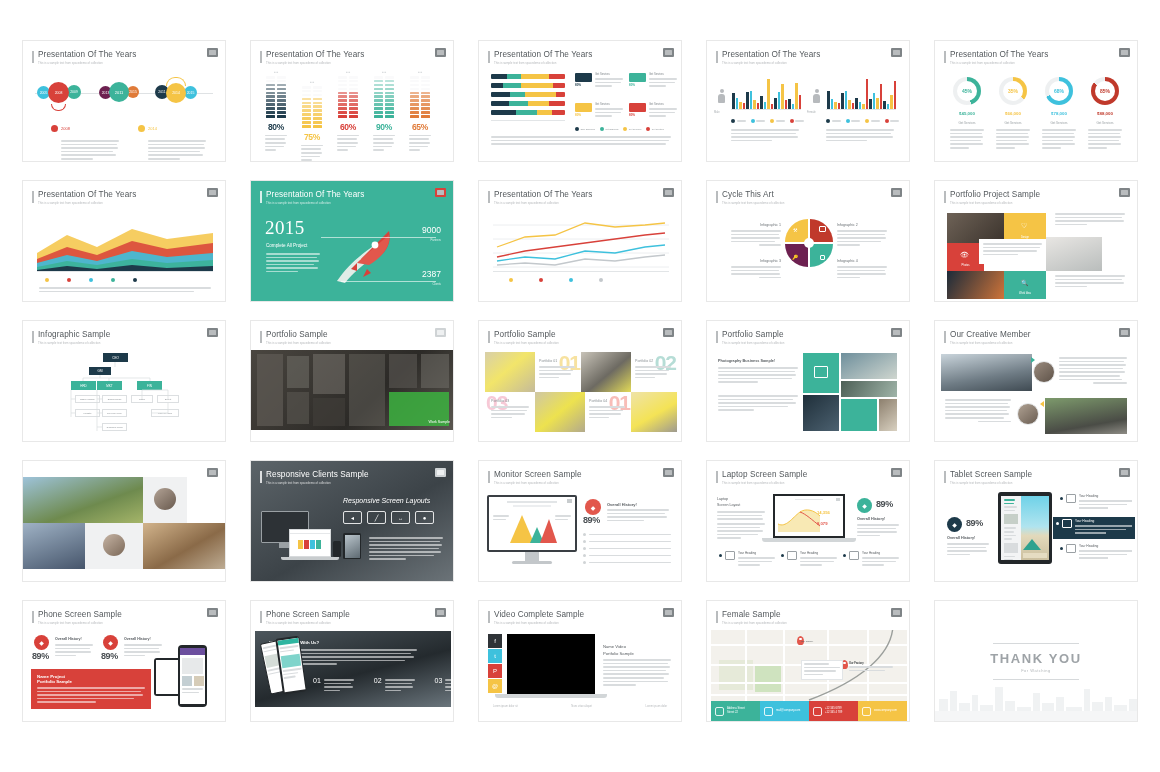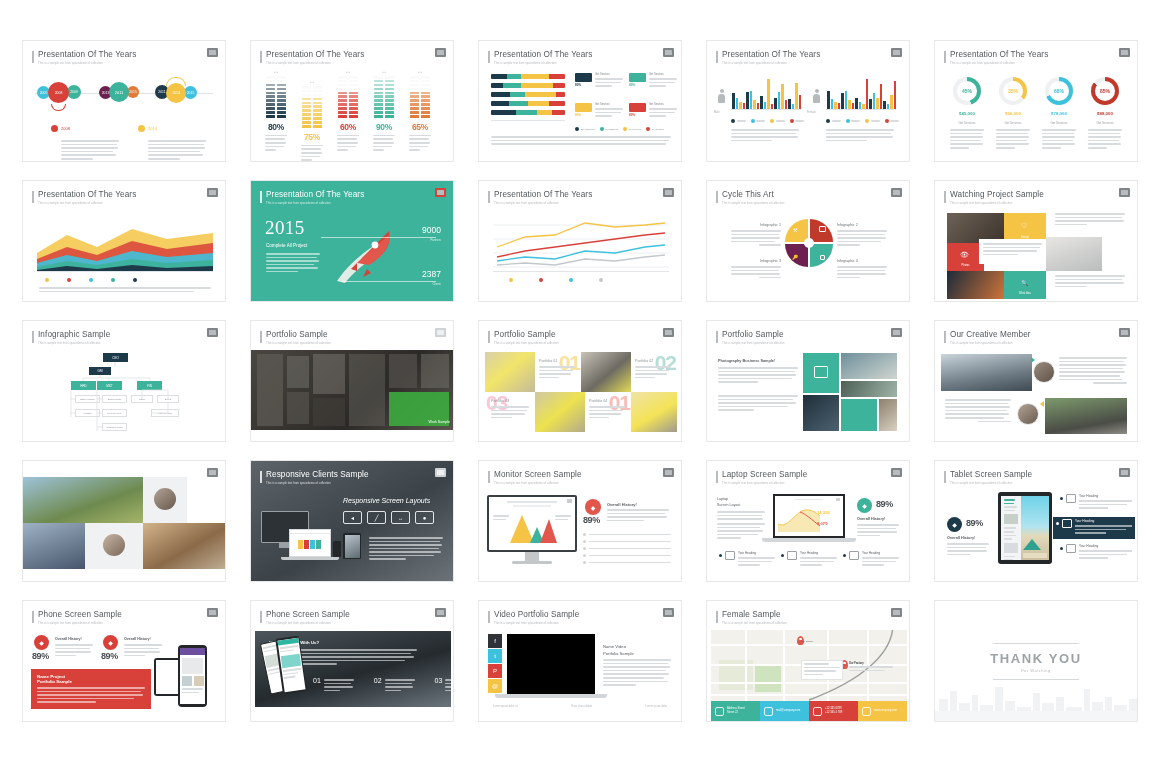--- a/index.html
+++ b/index.html
@@ -923,21 +923,21 @@
       <div class="ln" style="width:100%"></div>
         <div class="ln" style="width:95%"></div>
         <div class="ln" style="width:98%"></div>
         <div class="ln" style="width:45%"></div>
     </div>
   </div>
 
   <div class="slide">
     <div class="hdr">
       <div class="bar"></div>
-      <div class="ttl">Watching Project Sample</div>
+      <div class="ttl">Portfolio Project Sample</div>
       <div class="sub">This is sample text from spacedemo of collection</div>
     </div>
     <div class="pbadge"></div>
     <div class="ph" style="left:12px;top:32px;width:57px;height:30px;background:linear-gradient(135deg,#6e6257,#3b332c);"></div>
     <div class="tile" style="left:69px;top:32px;width:42px;height:30px;background:#f5c445;">
       <div style="position:absolute;left:17px;top:9px;color:#fff;font-size:7px;">♡</div>
       <div style="position:absolute;left:0;right:0;bottom:4px;text-align:center;font-size:2.6px;color:#fff;">Design</div>
     </div>
     <div class="tile" style="left:12px;top:62px;width:37px;height:28px;background:#d8413a;">
       <div style="position:absolute;left:13px;top:8px;color:#fff;font-size:7px;">👁</div>
@@ -1539,21 +1539,21 @@
             <div class="ln" style="width:80%"></div>
             <div class="ln" style="width:66%"></div>
           </div>
       </div>
     </div>
   </div>
 
   <div class="slide">
     <div class="hdr">
       <div class="bar"></div>
-      <div class="ttl">Video Portfolio Sample</div>
+      <div class="ttl">Video Complete Sample</div>
       <div class="sub">This is a sample text from spacedemo of collection</div>
     </div>
     <div class="pbadge"></div>
     <div id="s23social" style="position:absolute;left:9px;top:33px;">
         <div style="width: 14px; height: 14px; background: rgb(47, 51, 55); display: flex; align-items: center; justify-content: center; color: rgb(255, 255, 255); font-size: 6px; margin-bottom: 1px;">f</div>
         <div style="width: 14px; height: 14px; background: rgb(62, 193, 221); display: flex; align-items: center; justify-content: center; color: rgb(255, 255, 255); font-size: 6px; margin-bottom: 1px;">t</div>
         <div style="width: 14px; height: 14px; background: rgb(216, 65, 58); display: flex; align-items: center; justify-content: center; color: rgb(255, 255, 255); font-size: 6px; margin-bottom: 1px;">P</div>
         <div style="width: 14px; height: 14px; background: rgb(245, 196, 69); display: flex; align-items: center; justify-content: center; color: rgb(255, 255, 255); font-size: 6px; margin-bottom: 1px;">@</div>
       </div>
     <div style="position:absolute;left:28px;top:33px;width:88px;height:60px;background:#000;"></div>

